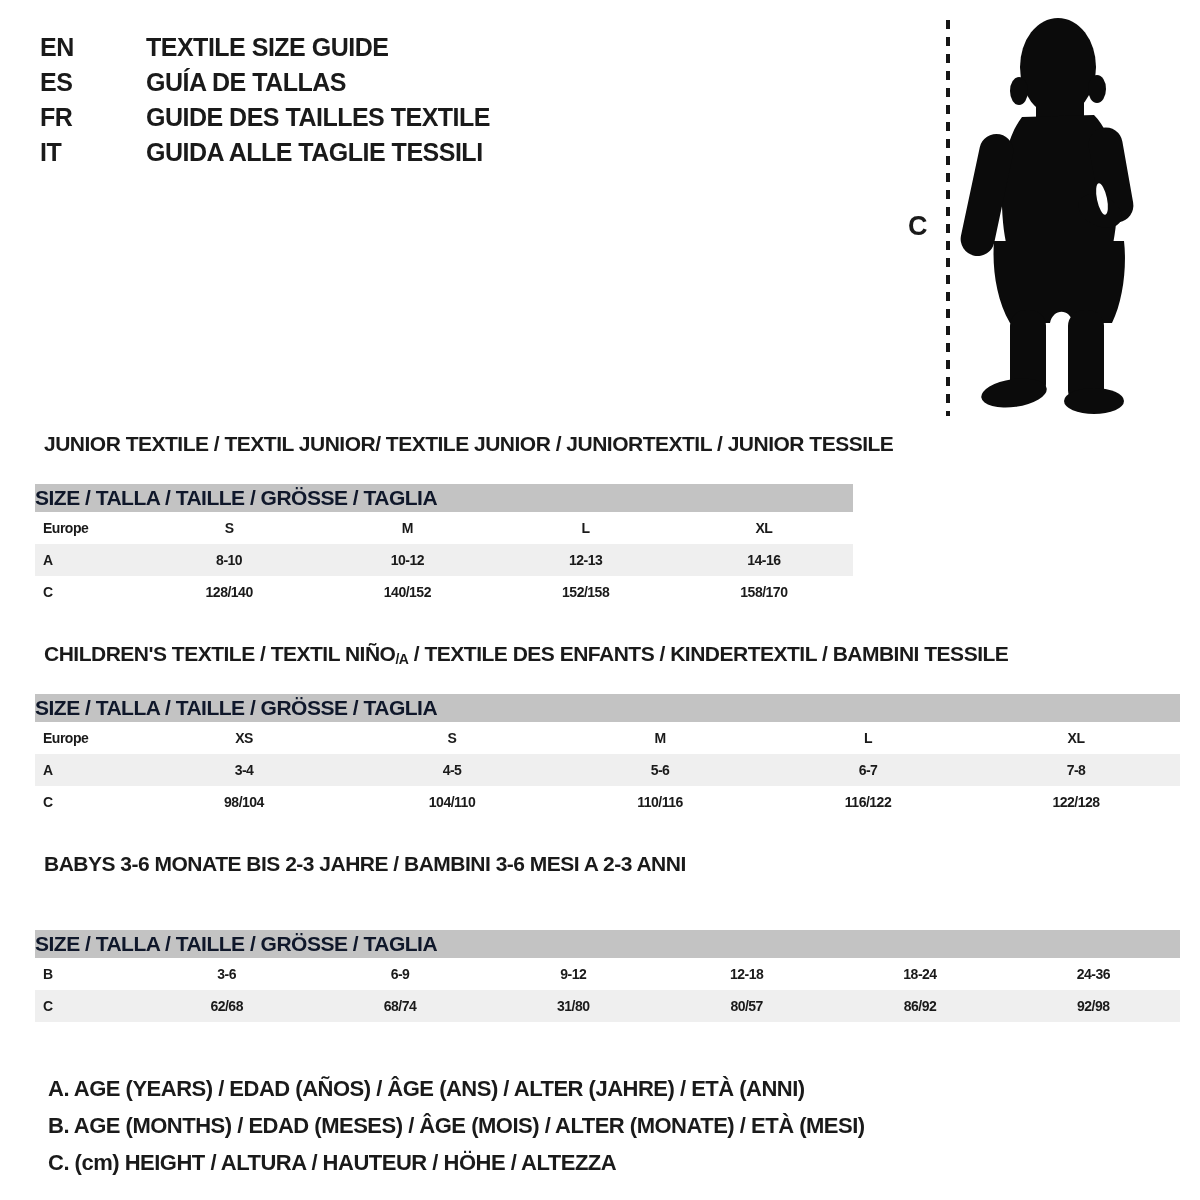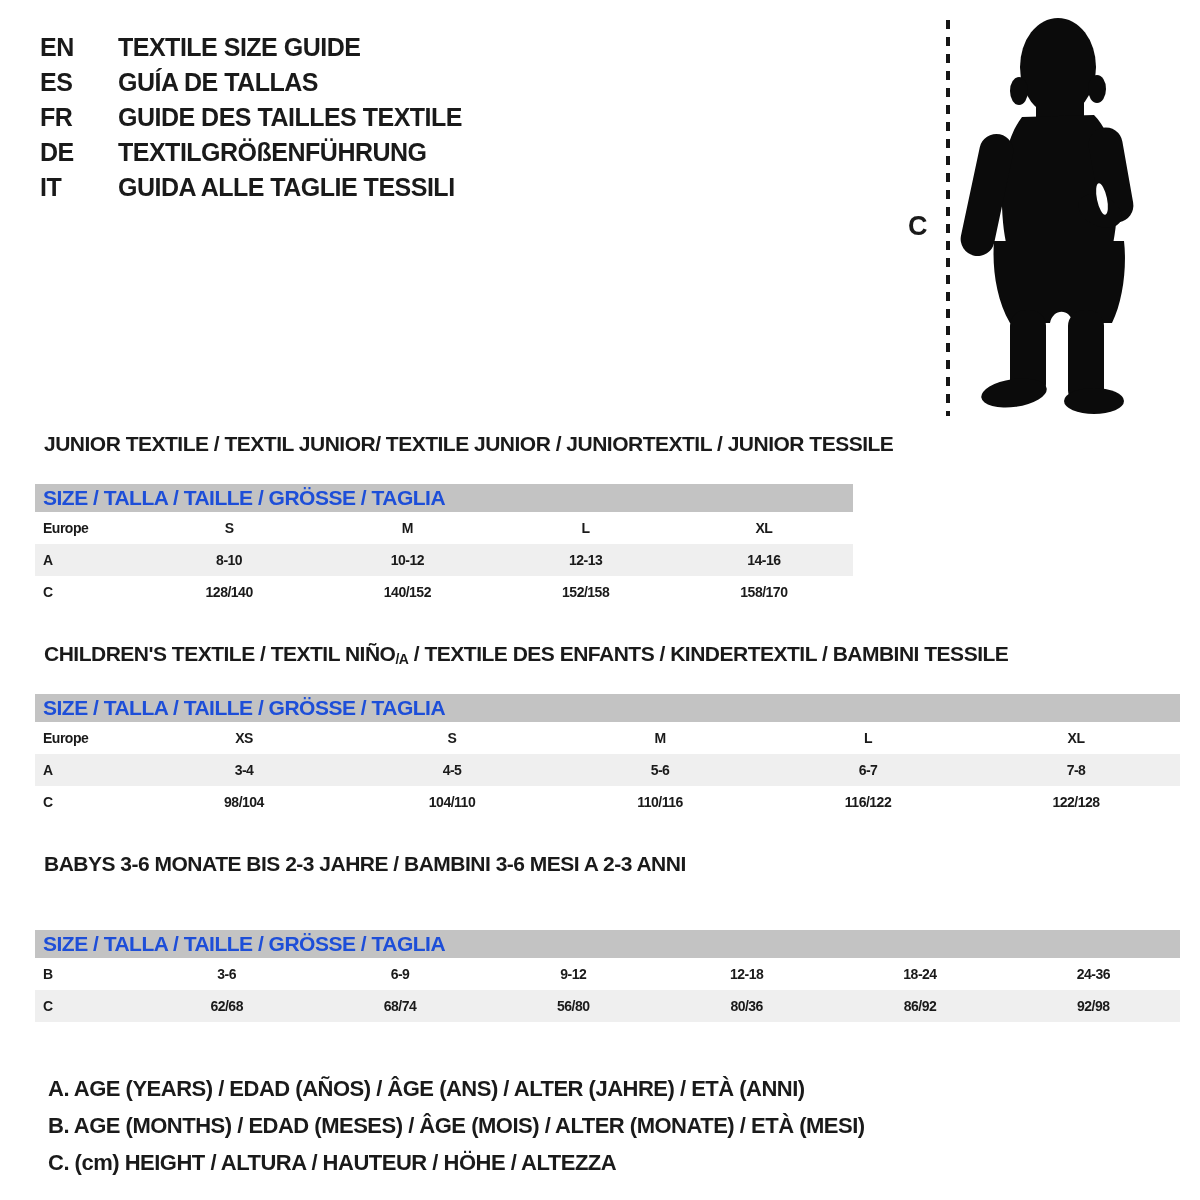--- a/index.html
+++ b/index.html
@@ -3,43 +3,43 @@
 <meta charset="utf-8">
 <style>
   html,body{margin:0;padding:0;background:#fff;}
   .canvas{
     position:relative;width:1200px;height:1200px;background:#ffffff;overflow:hidden;
     font-family:"Liberation Sans","DejaVu Sans",sans-serif;
     font-weight:bold;color:#1a1a1a;font-stretch:condensed;letter-spacing:-0.5px;
   }
   
   .lang-block{position:absolute;left:40px;top:30px;}
-  .lang-row{display:flex;font-size:25px;line-height:35px;}
+  .lang-row{display:flex;font-size:25px;line-height:35px;gap:28px;}
   .lang-code{width:78px;flex:0 0 78px;}
   .lang-label{white-space:nowrap;}
   
   .height-line{
     position:absolute;left:946px;top:20px;width:4px;height:396px;
     background:repeating-linear-gradient(to bottom,#151515 0 9px,rgba(0,0,0,0) 9px 17px);
   }
   .height-label{position:absolute;left:908px;top:211px;font-size:27px;}
   .baby-svg{position:absolute;left:958px;top:15px;}
   
   .section-title{position:absolute;left:44px;font-size:21px;line-height:23px;white-space:nowrap;}
   .title-junior{top:432px;}
   .title-children{top:642px;text-align:center;}
   .title-babies{top:847px;line-height:34px;}
   .title-sub{font-size:14px;vertical-align:-3px;letter-spacing:-0.5px;}
   .table{position:absolute;left:35px;}
   .table-junior{top:484px;width:818px;}
   .table-children{top:694px;width:1145px;}
   .table-babies{top:930px;width:1145px;}
   .size-bar{
-    background:#c3c3c3;color:#1d4ed8;height:28px;line-height:28px;
-    font-size:21px;padding-left:8px;
+    background:#c3c3c3;color:#0f172a;height:28px;line-height:28px;
+    font-size:21px;padding-left:0;
   }
   .trow{display:grid;height:32px;line-height:32px;font-size:14px;}
   .cols4{grid-template-columns:105px repeat(4,1fr);}
   .cols5{grid-template-columns:105px repeat(5,1fr);}
   .cols6{grid-template-columns:105px repeat(6,1fr);}
   .zebra{background:#efefef;}
   .rlabel{padding-left:8px;text-align:left;}
   .cell{text-align:center;}
   
   .legend{position:absolute;left:40px;top:1070px;font-size:22px;line-height:37px;}
@@ -55,24 +55,20 @@
       <span class="lang-code">EN</span>
       <span class="lang-label">TEXTILE SIZE GUIDE</span>
     </div>
     <div class="lang-row">
       <span class="lang-code">ES</span>
       <span class="lang-label">GUÍA DE TALLAS</span>
     </div>
     <div class="lang-row">
       <span class="lang-code">FR</span>
       <span class="lang-label">GUIDE DES TAILLES TEXTILE</span>
-    </div>
-    <div class="lang-row">
-      <span class="lang-code">DE</span>
-      <span class="lang-label">TEXTILGRÖßENFÜHRUNG</span>
     </div>
     <div class="lang-row">
       <span class="lang-code">IT</span>
       <span class="lang-label">GUIDA ALLE TAGLIE TESSILI</span>
     </div>
   </div>
 
   <div class="height-line"></div>
   <div class="height-label">C</div>
   <svg class="baby-svg" width="185" height="405" viewBox="0 0 185 405">
@@ -162,22 +158,22 @@
       <span class="cell">6-9</span>
       <span class="cell">9-12</span>
       <span class="cell">12-18</span>
       <span class="cell">18-24</span>
       <span class="cell">24-36</span>
     </div>
     <div class="trow cols6 zebra">
       <span class="rlabel">C</span>
       <span class="cell">62/68</span>
       <span class="cell">68/74</span>
-      <span class="cell">56/80</span>
-      <span class="cell">80/36</span>
+      <span class="cell">31/80</span>
+      <span class="cell">80/57</span>
       <span class="cell">86/92</span>
       <span class="cell">92/98</span>
     </div>
   </div>
 
   <div class="legend">
     <div>A. AGE (YEARS) / EDAD (AÑOS) / ÂGE (ANS) / ALTER (JAHRE) / ETÀ (ANNI)</div>
     <div>B. AGE (MONTHS) / EDAD (MESES) / ÂGE (MOIS) / ALTER (MONATE) / ETÀ (MESI)</div>
     <div>C. (cm) HEIGHT / ALTURA / HAUTEUR / HÖHE / ALTEZZA</div>
   </div>

